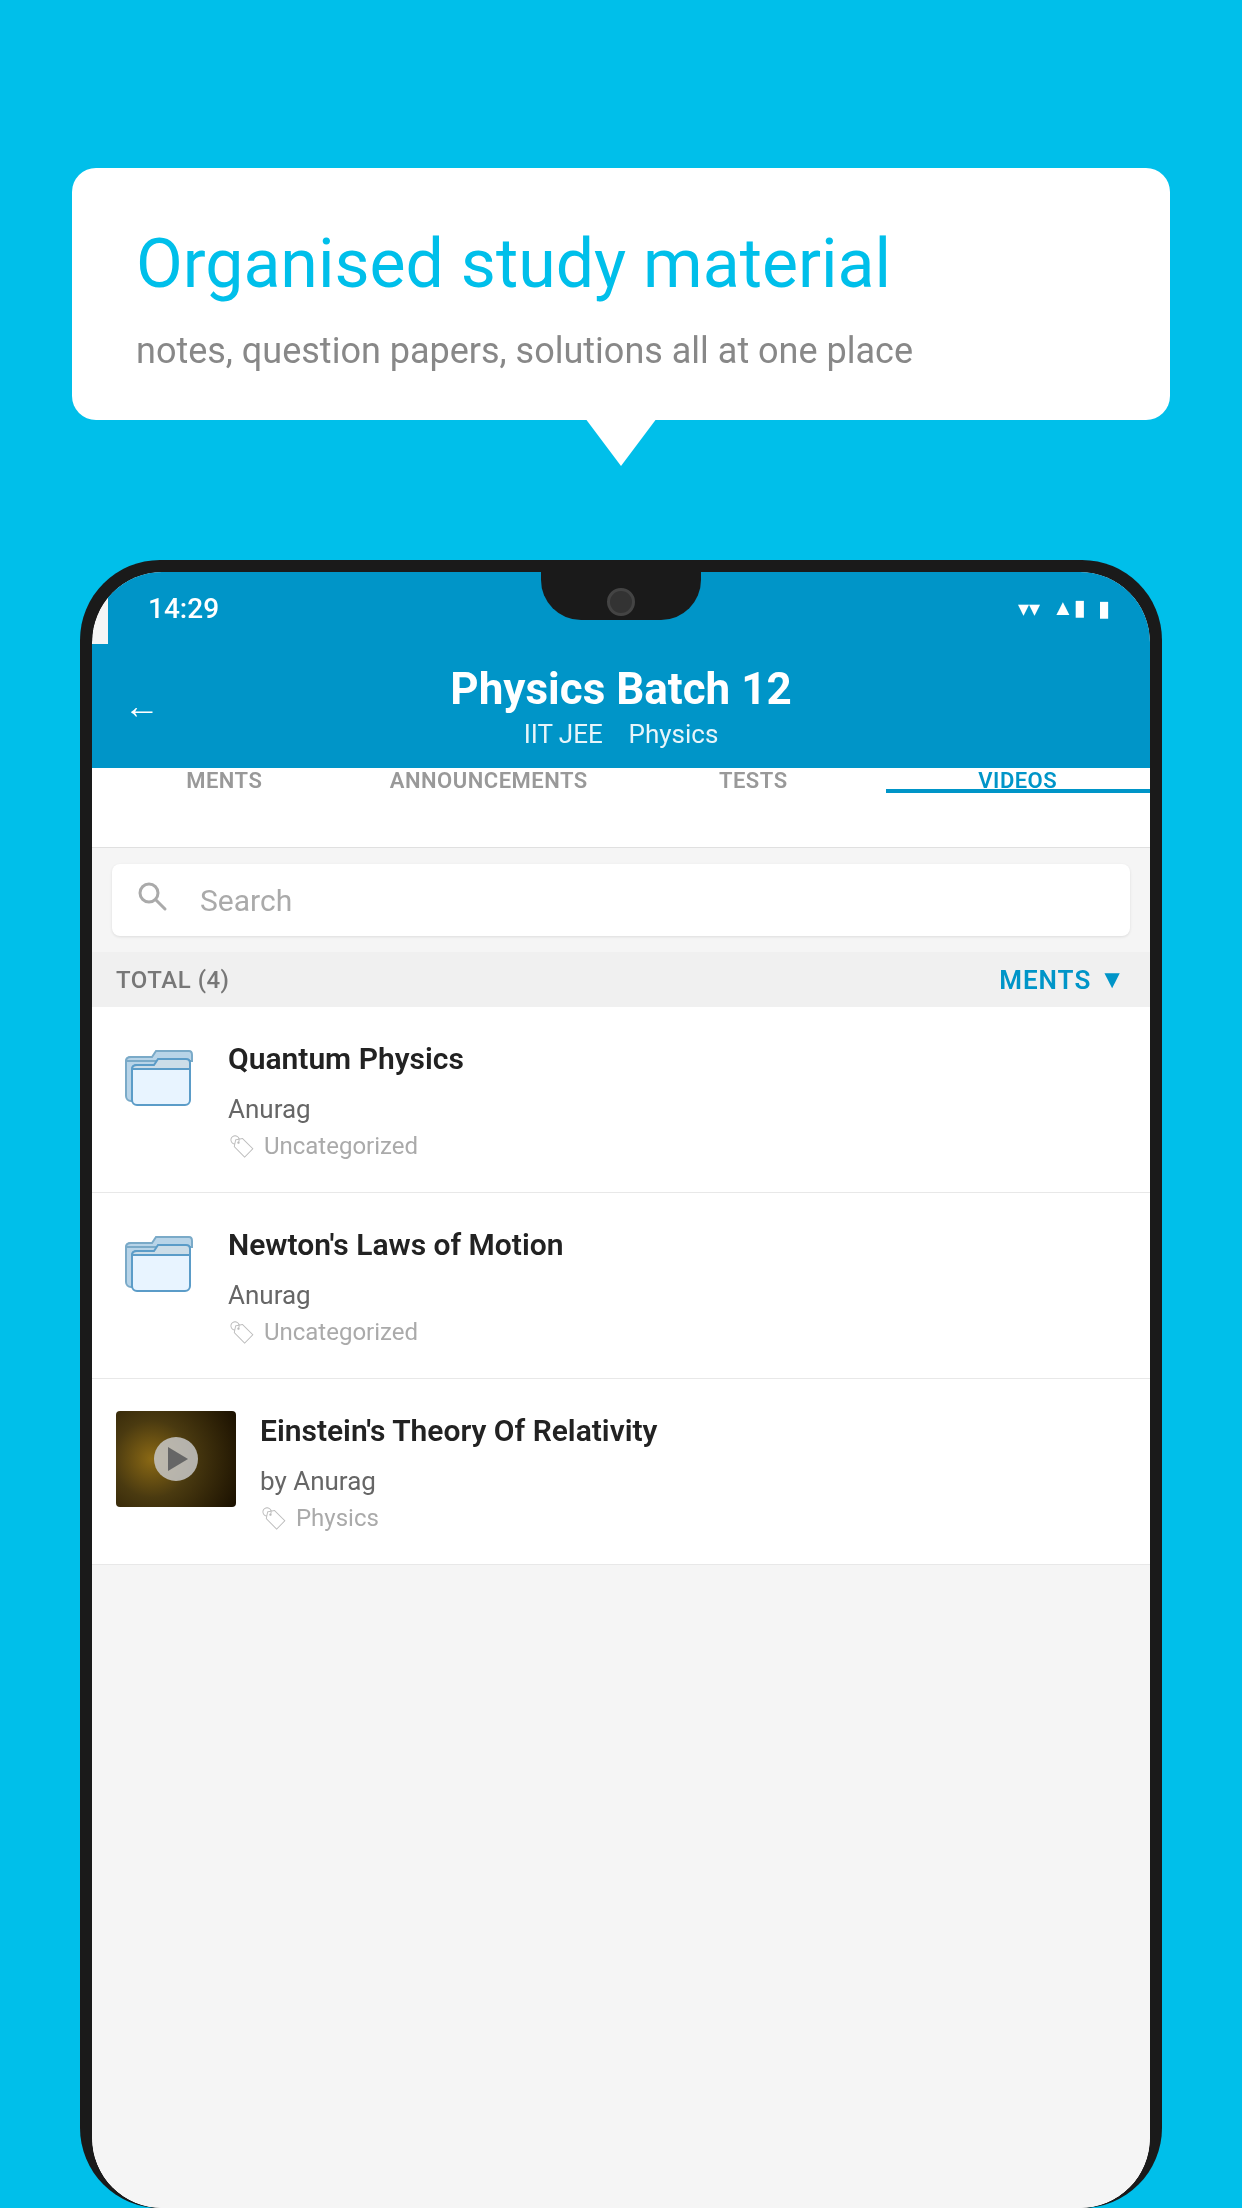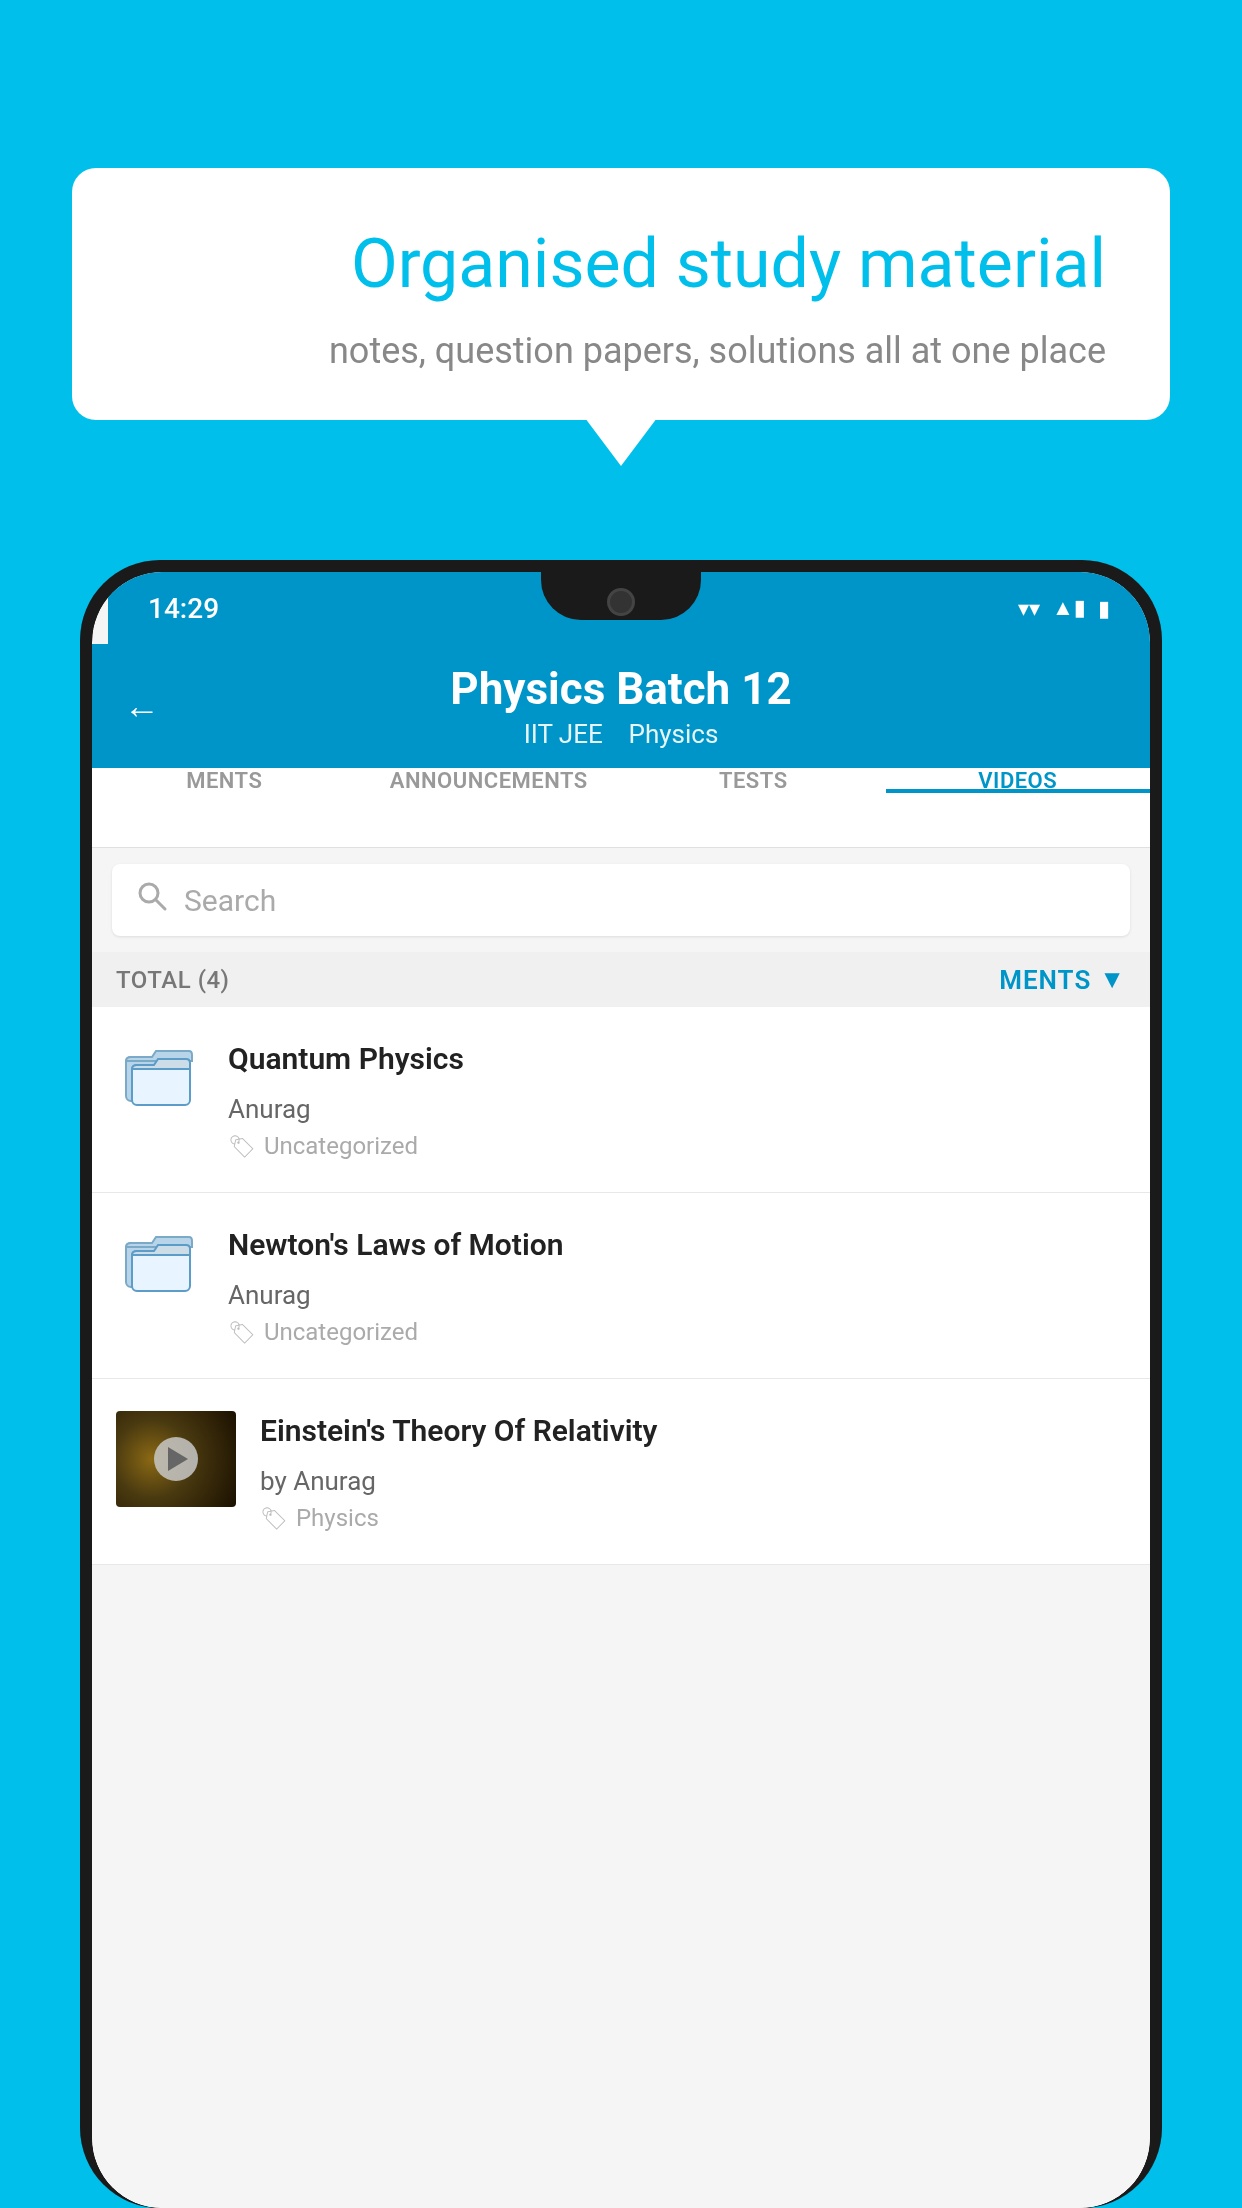--- a/index.html
+++ b/index.html
@@ -15,21 +15,20 @@
 
     
     .speech-bubble {
       position: absolute;
       top: 168px;
       left: 72px;
       right: 72px;
       background: white;
       border-radius: 24px;
       padding: 56px 64px 48px 64px;
-      text-align: right;
     }
 
     .speech-bubble::after {
       content: '';
       position: absolute;
       bottom: -46px;
       left: 50%;
       transform: translateX(-50%);
       width: 0;
       height: 0;
@@ -215,21 +214,21 @@
 
     
     .search-bar {
       background: white;
       margin: 16px 20px;
       border-radius: 8px;
       height: 72px;
       display: flex;
       align-items: center;
       padding: 0 24px;
-      gap: 16px;
+      gap: 32px;
       box-shadow: 0 1px 3px rgba(0,0,0,0.1);
     }
 
     .search-icon-svg {
       color: #aaa;
       font-size: 32px;
     }
 
     .search-text {
       font-size: 30px;

